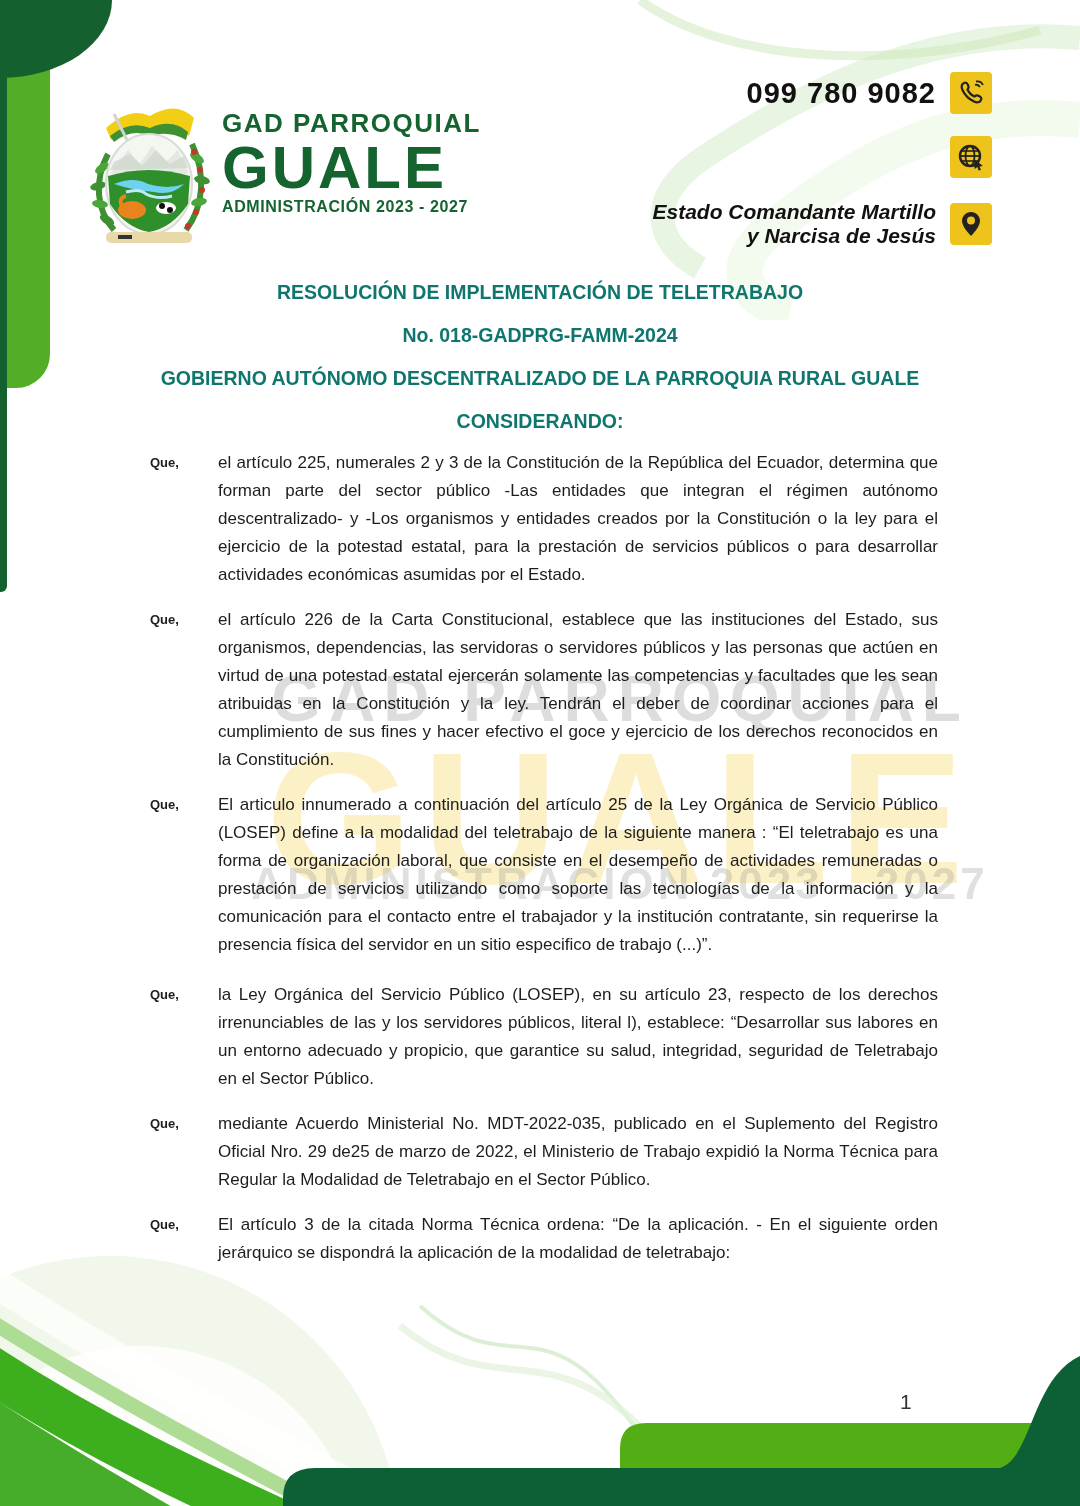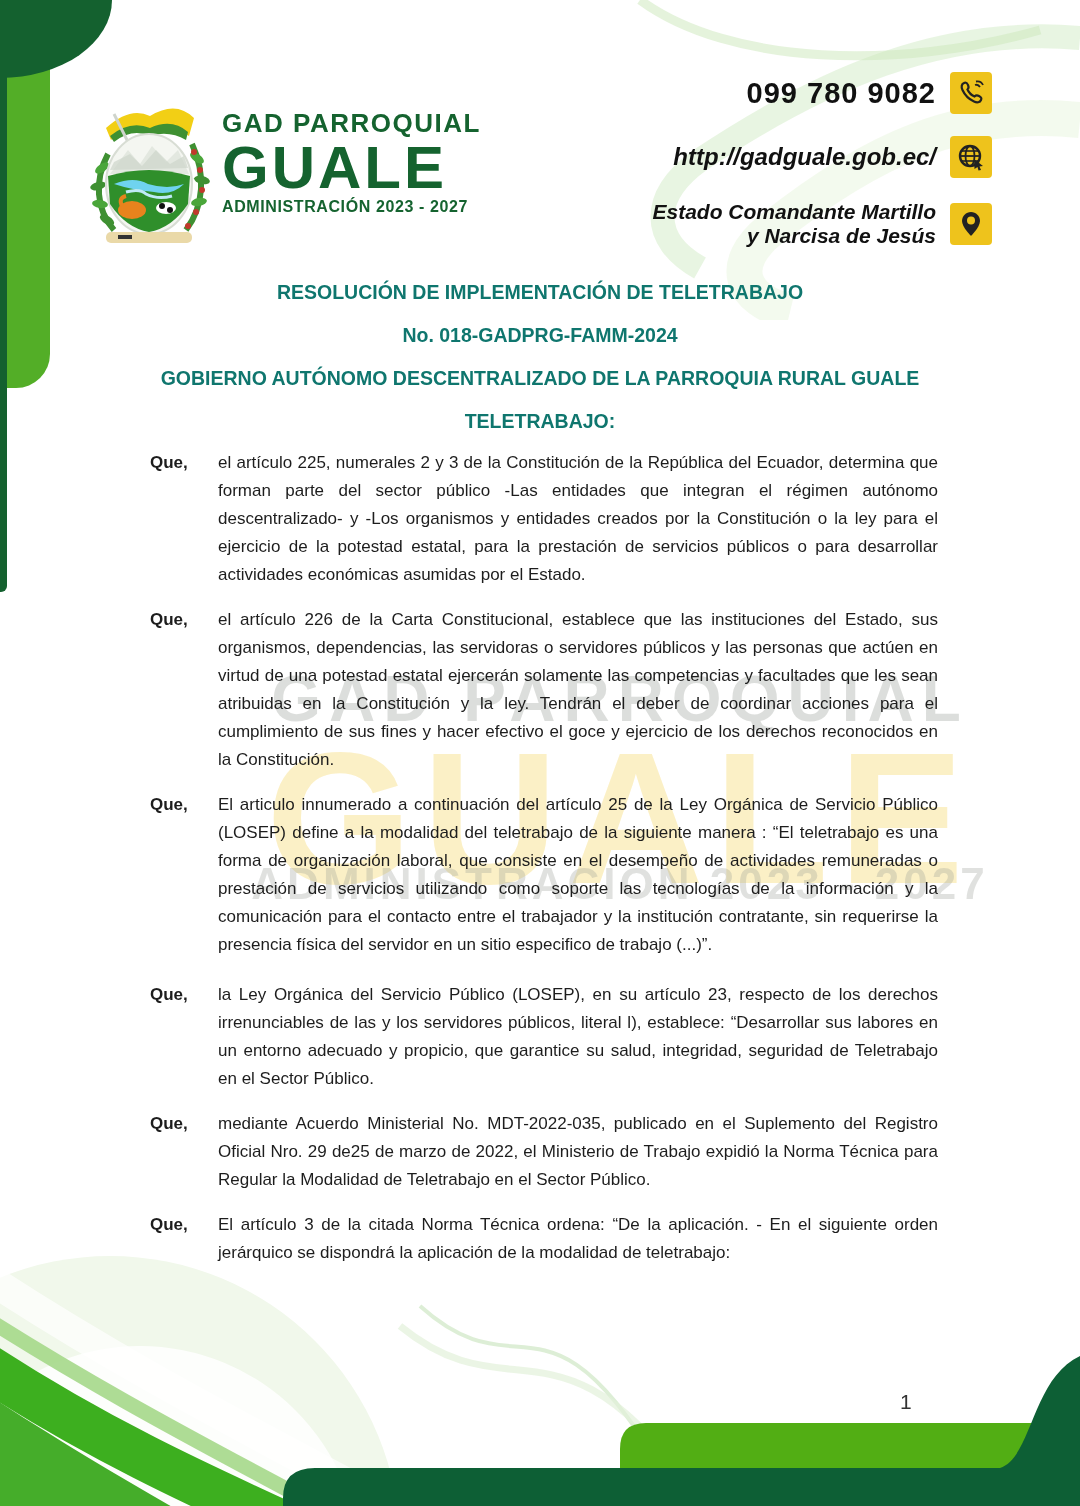--- a/index.html
+++ b/index.html
@@ -31,21 +31,21 @@
   .c-text{color:#111;text-align:right;margin-right:14px;}
   .c-phone{font-size:29px;font-weight:bold;letter-spacing:1px;}
   .c-url{font-size:24px;font-weight:bold;font-style:italic;}
   .c-addr{font-size:21px;font-weight:bold;font-style:italic;line-height:1.12;}
   .c-icon{width:42px;height:42px;background:#eec31c;border-radius:4px;flex:none;display:flex;align-items:center;justify-content:center;}
   
   .titles{position:absolute;left:0;top:281px;width:1080px;text-align:center;z-index:2;}
   .titles p{margin:0 0 20px 0;font-size:19.5px;font-weight:bold;color:#0f766e;}
   .paras{position:absolute;left:150px;top:449px;width:788px;z-index:2;}
   .para{display:flex;margin-bottom:17px;}
-  .para-label{width:68px;flex:none;font-weight:bold;font-size:17px;line-height:28px;}
+  .para-label{width:68px;flex:none;font-weight:bold;font-size:13px;line-height:28px;}
   .para-text{flex:1;text-align:justify;font-size:17px;line-height:28px;}
   .gap-before{margin-top:22px;}
   .page-num{position:absolute;left:900px;top:1390px;font-size:21px;color:#333;z-index:3;}
 </style>
 </head>
 <body>
 
 <div>
   <div class="tl-green-band"></div>
   <div class="tl-dark-corner"></div>
@@ -114,21 +114,20 @@
     <div class="c-text c-phone">099 780 9082</div>
     <div class="c-icon">
       <svg width="28" height="28" viewBox="0 0 28 28">
         <path d="M7,4 C9,3 10,4 11,6 C12,8 12,9 10.5,10.5 C12,14 14,16 17.5,17.5 C19,16 20,16 22,17 C24,18 25,19 24,21 C23,23.5 20,24 17,22.5 C11.5,20 8,16.5 5.5,11 C4,8 4.5,5 7,4 Z" fill="none" stroke="#222" stroke-width="2.2"></path>
         <path d="M18,6 Q21,5 23,8" fill="none" stroke="#222" stroke-width="1.8"></path>
         <path d="M19,2.5 Q24,1.5 26,6" fill="none" stroke="#222" stroke-width="1.8"></path>
       </svg>
     </div>
   </div>
   <div class="c-row">
-    <div class="c-text c-url">http://gadguale.gob.ec/</div>
     <div class="c-icon">
       <svg width="30" height="30" viewBox="0 0 30 30">
         <circle cx="14" cy="14" r="10" fill="none" stroke="#222" stroke-width="2.4"></circle>
         <ellipse cx="14" cy="14" rx="4.5" ry="10" fill="none" stroke="#222" stroke-width="1.8"></ellipse>
         <line x1="4" y1="14" x2="24" y2="14" stroke="#222" stroke-width="1.8"></line>
         <line x1="5.5" y1="9" x2="22.5" y2="9" stroke="#222" stroke-width="1.6"></line>
         <line x1="5.5" y1="19" x2="22.5" y2="19" stroke="#222" stroke-width="1.6"></line>
         <path d="M18,17 L27,24 L23.5,24.5 L25,28 L22.5,28.5 L21.5,25 L18.5,27 Z" fill="#222"></path>
       </svg>
     </div>
@@ -144,21 +143,21 @@
         <circle cx="14" cy="10.5" r="4" fill="#eec31c"></circle>
       </svg>
     </div>
   </div>
 </div>
 
 <div class="titles">
   <p>RESOLUCIÓN DE IMPLEMENTACIÓN DE TELETRABAJO</p>
   <p>No. 018-GADPRG-FAMM-2024</p>
   <p>GOBIERNO AUTÓNOMO DESCENTRALIZADO DE LA PARROQUIA RURAL GUALE</p>
-  <p>TELETRABAJO:</p>
+  <p>CONSIDERANDO:</p>
 </div>
 
 <div class="paras">
   <div class="para">
     <div class="para-label">Que,</div>
     <div class="para-text">el artículo 225, numerales 2 y 3 de la Constitución de la República del Ecuador, determina que forman parte del sector público -Las entidades que integran el régimen autónomo descentralizado- y -Los organismos y entidades creados por la Constitución o la ley para el ejercicio de la potestad estatal, para la prestación de servicios públicos o para desarrollar actividades económicas asumidas por el Estado.</div>
   </div>
   <div class="para">
     <div class="para-label">Que,</div>
     <div class="para-text">el artículo 226 de la Carta Constitucional, establece que las instituciones del Estado, sus organismos, dependencias, las servidoras o servidores públicos y las personas que actúen en virtud de una potestad estatal ejercerán solamente las competencias y facultades que les sean atribuidas en la Constitución y la ley. Tendrán el deber de coordinar acciones para el cumplimiento de sus fines y hacer efectivo el goce y ejercicio de los derechos reconocidos en la Constitución.</div>

